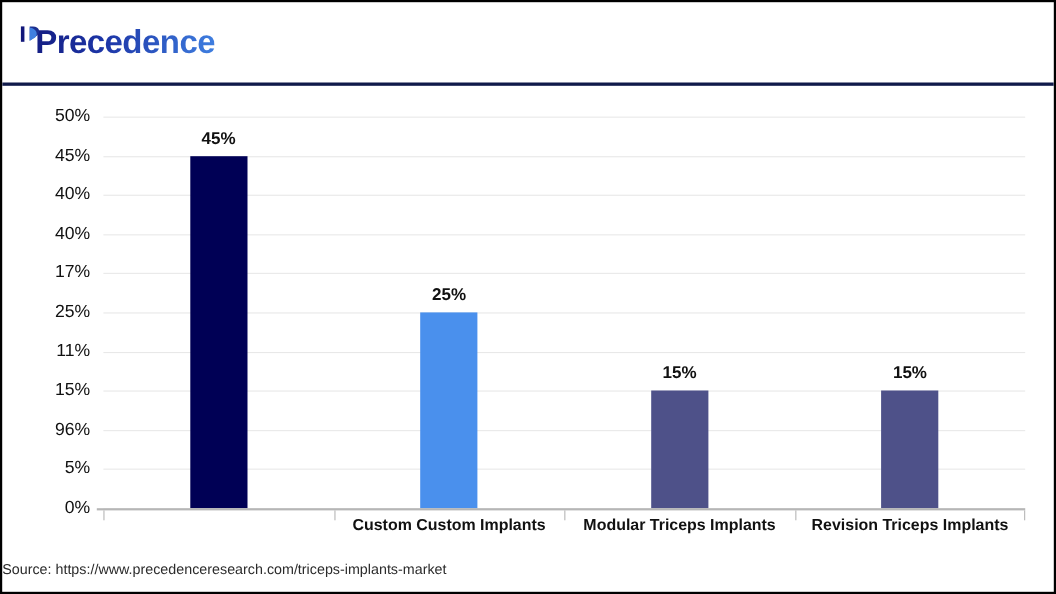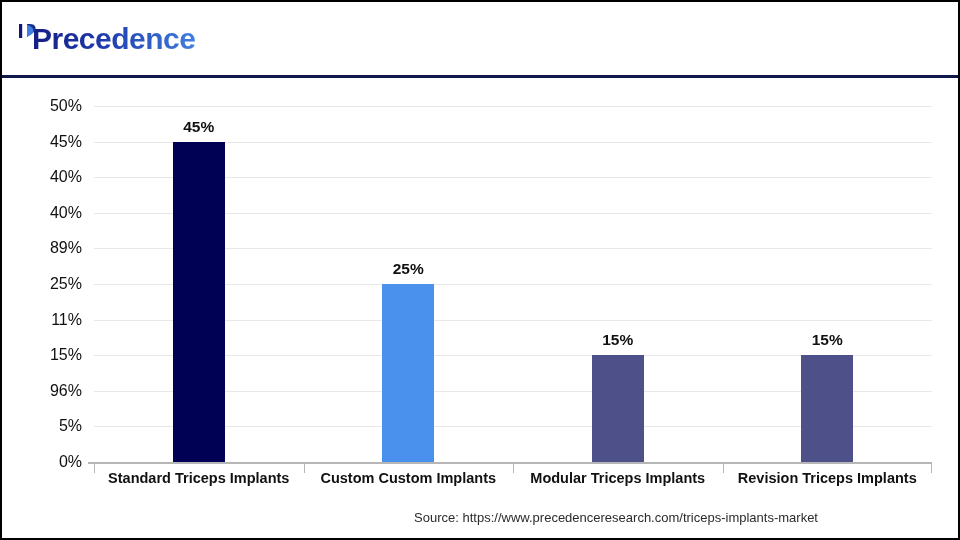--- a/index.html
+++ b/index.html
@@ -190,21 +190,21 @@
     font-weight: bold;
     color: #111111;
     white-space: nowrap;
   }
 
   #source {
     position: absolute;
     left: 0;
     top: 432px;   
     width: 816px;
-    text-align: right;
+    text-align: left;
     font-size: 13px;
     color: #2b2b2b;
   }
 </style>
 </head>
 <body>
 
 <div id="page">
 
   <div id="header">
@@ -222,21 +222,21 @@
 
   </div>
 
   <div id="chart-area">
 
     <div id="y-labels">
         <div class="y-label" style="top: 28px;">50%</div>
         <div class="y-label" style="top: 63.6px;">45%</div>
         <div class="y-label" style="top: 99.2px;">40%</div>
         <div class="y-label" style="top: 134.8px;">40%</div>
-        <div class="y-label" style="top: 170.4px;">89%</div>
+        <div class="y-label" style="top: 170.4px;">17%</div>
         <div class="y-label" style="top: 206px;">25%</div>
         <div class="y-label" style="top: 241.6px;">11%</div>
         <div class="y-label" style="top: 277.2px;">15%</div>
         <div class="y-label" style="top: 312.8px;">96%</div>
         <div class="y-label" style="top: 348.4px;">5%</div>
         <div class="y-label" style="top: 384px;">0%</div>
       </div>
 
     <div id="plot">
       <div id="gridlines">
@@ -274,21 +274,20 @@
       <div id="axis-ticks">
           <div class="tick" style="left: 0px;"></div>
           <div class="tick" style="left: 209.5px;"></div>
           <div class="tick" style="left: 419px;"></div>
           <div class="tick" style="left: 628.5px;"></div>
           <div class="tick" style="left: 837px;"></div>
         </div>
     </div>
 
     <div id="x-labels">
-        <div class="x-label" style="left: 0px; width: 209.5px;">Standard Triceps Implants</div>
         <div class="x-label" style="left: 209.5px; width: 209.5px;">Custom Custom Implants</div>
         <div class="x-label" style="left: 419px; width: 209.5px;">Modular Triceps Implants</div>
         <div class="x-label" style="left: 628.5px; width: 209.5px;">Revision Triceps Implants</div>
       </div>
 
     <div id="source">Source: https://www.precedenceresearch.com/triceps-implants-market</div>
   </div>
 
 </div>
 

